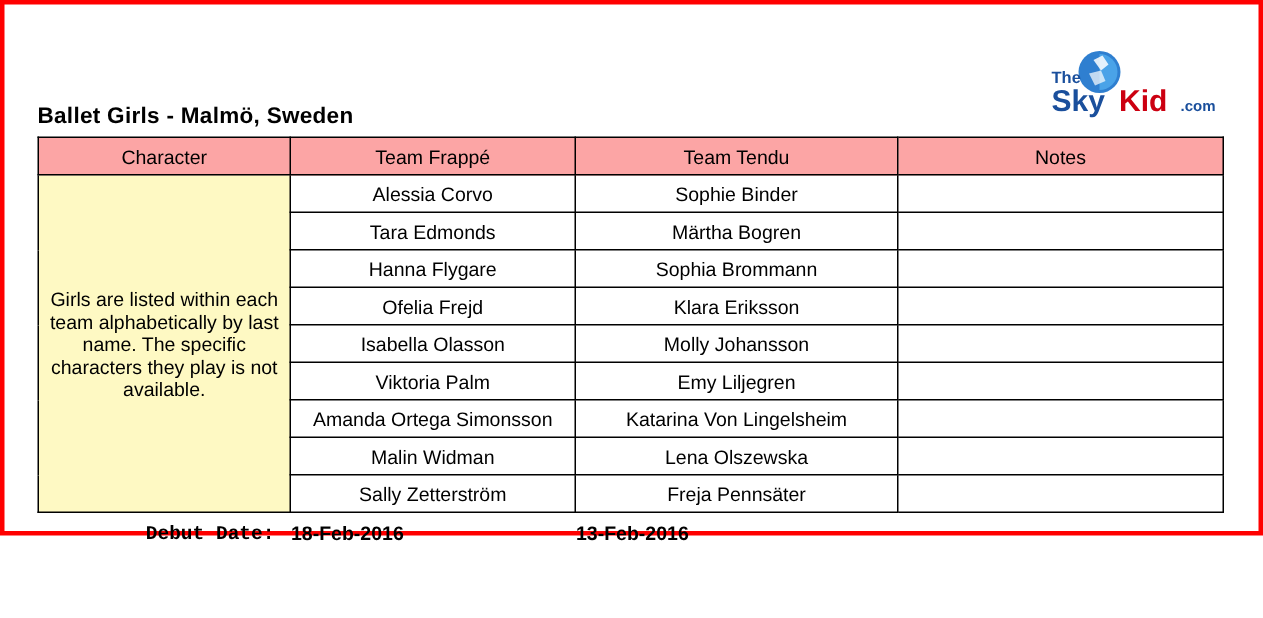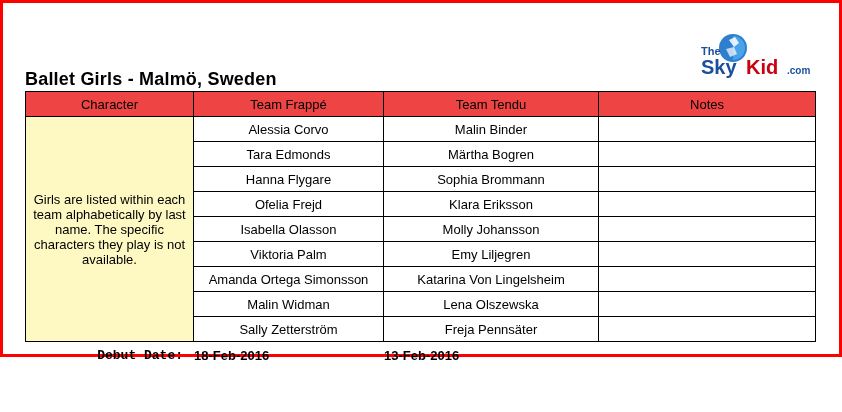--- a/index.html
+++ b/index.html
@@ -37,21 +37,21 @@
     height: 46px;
     text-align: left;
   }
   .logo-svg { display: block; }
 
   
   .title {
     position: absolute;
     left: 22px;
     top: 66px;
-    font-size: 18px;
+    font-size: 15px;
     font-weight: bold;
     color: #000000;
     letter-spacing: 0.2px;
     white-space: nowrap;
   }
 
   
   .table-wrap {
     position: absolute;
     left: 22px;
@@ -73,21 +73,21 @@
     vertical-align: middle;
     font-weight: normal;
     font-size: 13px;
   }
   col.c-character { width: 168px; }
   col.c-frappe    { width: 190px; }
   col.c-tendu     { width: 215px; }
   col.c-notes     { width: 217px; }
 
   thead th {
-    background: #ef4444;
+    background: #fca5a5;
     font-weight: bold;
     height: 25px;
   }
   th.hdr-character { font-size: 13px; }
   th.hdr-team { font-size: 15px; }
   th.hdr-notes { font-size: 13px; }
 
   td.note-cell {
     background: #fef9c3;
     font-weight: bold;
@@ -157,21 +157,21 @@
             <th class="hdr-character">Character</th>
             <th class="hdr-team">Team Frappé</th>
             <th class="hdr-team">Team Tendu</th>
             <th class="hdr-notes">Notes</th>
           </tr>
         </thead>
         <tbody>
           <tr>
             <td class="note-cell" rowspan="9">Girls are listed within each team alphabetically by last name. The specific characters they play is not available.</td>
             <td class="name-cell">Alessia Corvo</td>
-            <td class="name-cell">Malin Binder</td>
+            <td class="name-cell">Sophie Binder</td>
             <td class="notes-cell"></td>
           </tr>
           <tr>
             <td class="name-cell">Tara Edmonds</td>
             <td class="name-cell">Märtha Bogren</td>
             <td class="notes-cell"></td>
           </tr>
           <tr>
             <td class="name-cell">Hanna Flygare</td>
             <td class="name-cell">Sophia Brommann</td>

